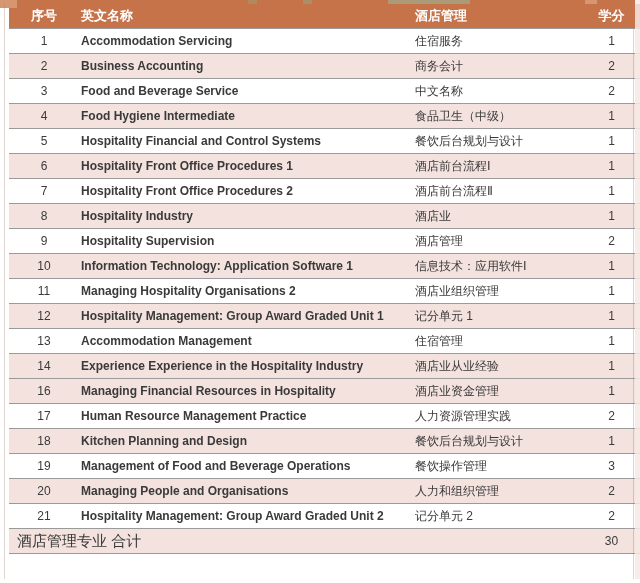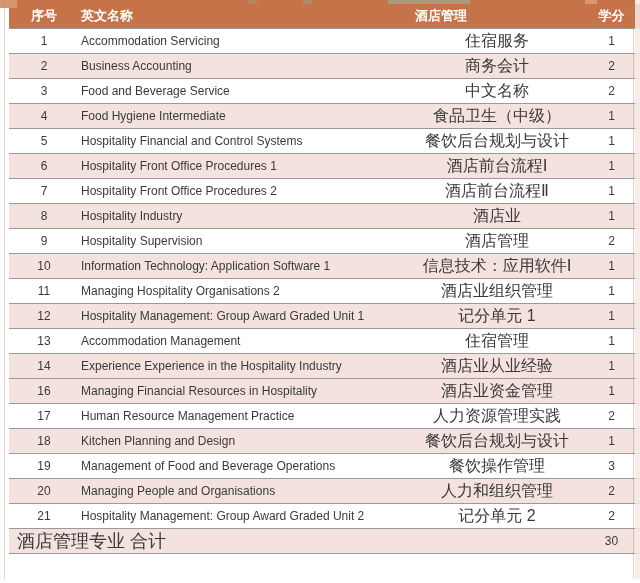--- a/index.html
+++ b/index.html
@@ -45,29 +45,29 @@
   thead th.col-cr{text-align:center;}
 
   tbody td{
     height:24px;padding:0;
     border-bottom:1px solid var(--divider);
     background:var(--row_white);
     white-space:nowrap;overflow:hidden;
   }
   tbody tr.alt td{background:var(--alt_row_bg);}
   td.col-no{text-align:center;}
-  td.col-en{padding-left:2px;}
-  td.col-zh{padding-left:1px;font-size:16px;text-align:center;}
+  td.col-en{padding-left:2px;font-weight:bold;}
+  td.col-zh{padding-left:1px;font-size:12px;}
   td.col-cr{text-align:center;}
 
   tfoot td{
     height:24px;padding:0;
     background:var(--alt_row_bg);
     border-bottom:1px solid var(--divider);
-    font-size:18px;
+    font-size:15px;
   }
   tfoot td.footer-label{padding-left:8px;}
   tfoot td.col-cr{text-align:center;font-size:12px;}
 
   .right-gutter{
     position:absolute;top:0;left:635px;width:5px;height:579px;
     background:rgba(246,233,228,0.85);z-index:4;
   }
   .v-line{position:absolute;top:4px;width:1px;height:575px;z-index:5;}
   .v-left{left:4px;background:rgba(160,130,118,0.35);}

